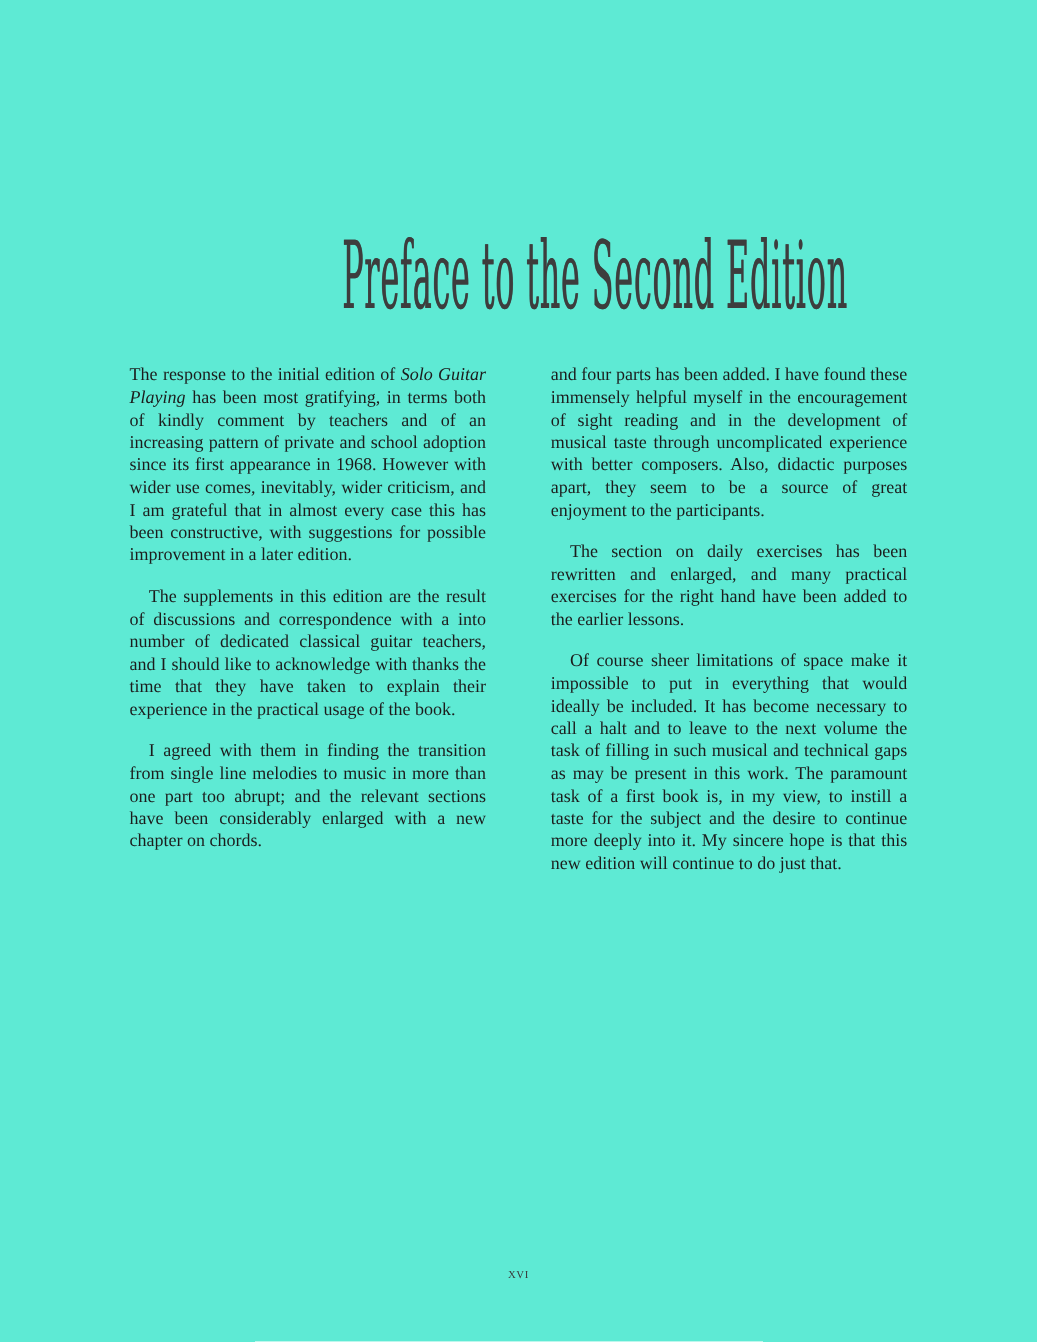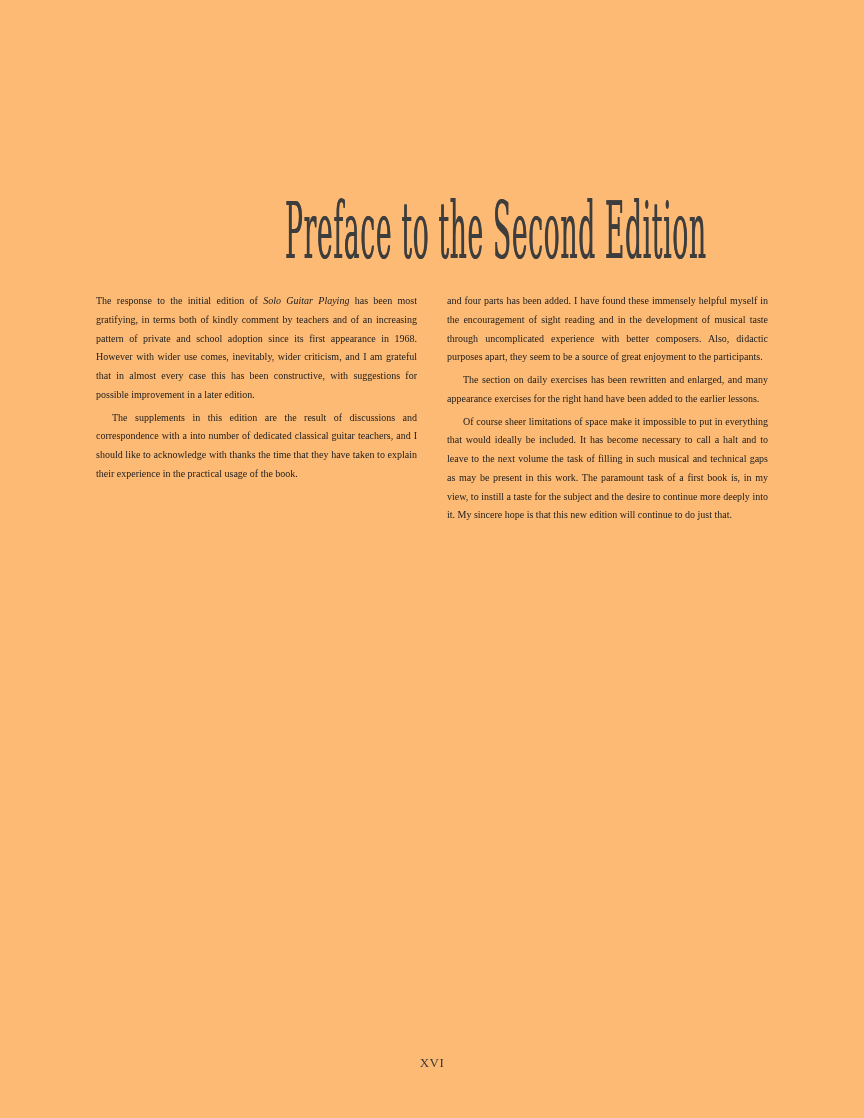--- a/index.html
+++ b/index.html
@@ -5,21 +5,21 @@
   html, body {
     margin: 0;
     padding: 0;
     background: #ffffff;
   }
 
   .page {
     position: relative;
     width: 864px;
     height: 1118px;
-    background: #fdba74;
+    background: #5eead4;
     overflow: hidden;
     font-family: "Liberation Serif", "DejaVu Serif", serif;
     color: #1a1a1a;
   }
 
   
   .page-title {
     position: absolute;
     left: 0;
     right: 0;
@@ -50,22 +50,22 @@
     gap: 22px;
     align-items: flex-start;
   }
 
   .column {
     width: 329px;
     flex: 0 0 329px;
   }
 
   .column p {
-    margin: 4px;
-    font-size: 10px;
+    margin: 16px;
+    font-size: 15px;
     line-height: 18.75px;
     text-align: justify;
     text-justify: inter-word;
     hyphens: none;
     color: #1c1c1c;
   }
 
   .column p.indent {
     text-indent: 16px;
   }
@@ -74,44 +74,45 @@
     font-style: italic;
   }
 
   
   .folio {
     position: absolute;
     left: 0;
     right: 0;
     top: 1053px;
     text-align: center;
-    font-size: 18px;
+    font-size: 13px;
     line-height: 16px;
     letter-spacing: 0.5px;
     color: #3a3a3a;
     font-variant: small-caps;
   }
 </style>
 </head>
 <body>
 
 <div class="page">
 
   <h1 class="page-title">Preface to the Second Edition</h1>
 
   <div class="body-columns">
 
     <div class="column">
       <p><span>The response to the initial edition of </span><em>Solo Guitar Playing</em><span> has been most gratifying, in terms both of kindly comment by teachers and of an increasing pattern of private and school adoption since its first appearance in 1968. However with wider use comes, inevitably, wider criticism, and I am grateful that in almost every case this has been constructive, with suggestions for possible improvement in a later edition.</span></p>
       <p class="indent">The supplements in this edition are the result of discussions and correspondence with a into number of dedicated classical guitar teachers, and I should like to acknowledge with thanks the time that they have taken to explain their experience in the practical usage of the book.</p>
+      <p class="indent">I agreed with them in finding the transition from single line melodies to music in more than one part too abrupt; and the relevant sections have been considerably enlarged with a new chapter on chords.</p>
     </div>
 
     <div class="column">
       <p>and four parts has been added. I have found these immensely helpful myself in the encouragement of sight reading and in the development of musical taste through uncomplicated experience with better composers. Also, didactic purposes apart, they seem to be a source of great enjoyment to the participants.</p>
-      <p class="indent">The section on daily exercises has been rewritten and enlarged, and many appearance exercises for the right hand have been added to the earlier lessons.</p>
+      <p class="indent">The section on daily exercises has been rewritten and enlarged, and many practical exercises for the right hand have been added to the earlier lessons.</p>
       <p class="indent">Of course sheer limitations of space make it impossible to put in everything that would ideally be included. It has become necessary to call a halt and to leave to the next volume the task of filling in such musical and technical gaps as may be present in this work. The paramount task of a first book is, in my view, to instill a taste for the subject and the desire to continue more deeply into it. My sincere hope is that this new edition will continue to do just that.</p>
     </div>
 
   </div>
 
   <div class="folio">xvi</div>
 
 </div>
 
 </body></html>

